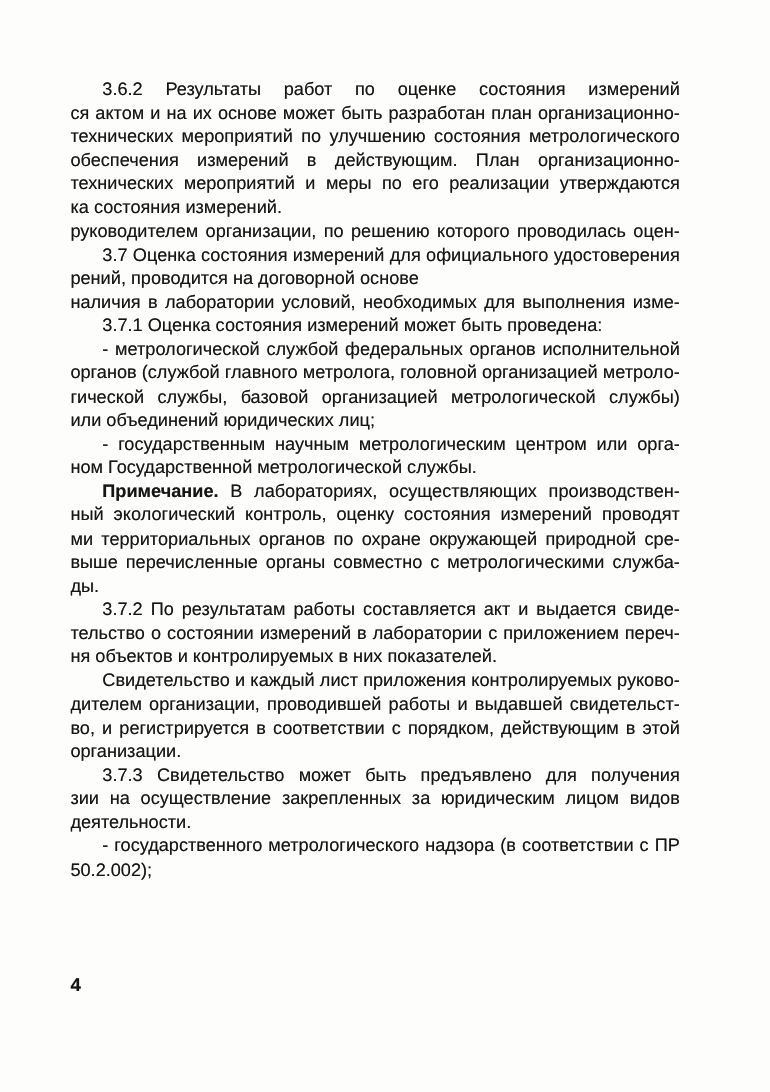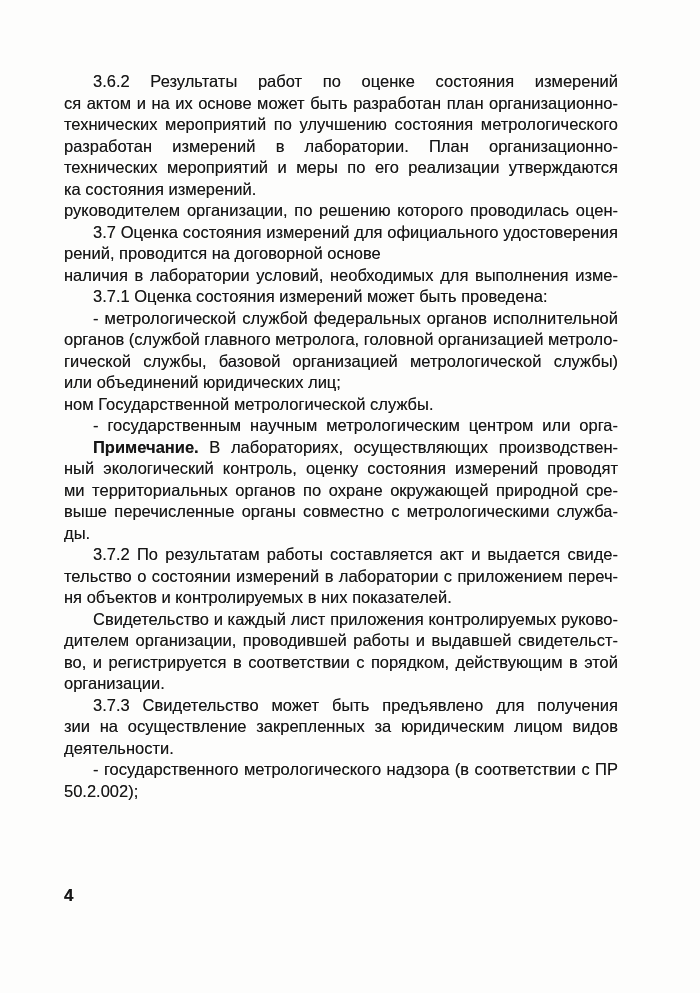--- a/index.html
+++ b/index.html
@@ -49,21 +49,21 @@
 </head>
 <body>
 
 <div class="sheet">
   <div class="textblock">
 
     <div class="para">
       <div class="ln ind">3.6.2 Результаты работ по оценке состояния измерений оформляют-</div>
       <div class="ln">ся актом и на их основе может быть разработан план организационно-</div>
       <div class="ln">технических мероприятий по улучшению состояния метрологического</div>
-      <div class="ln">разработан измерений в лаборатории. План организационно-</div>
+      <div class="ln">обеспечения измерений в действующим. План организационно-</div>
       <div class="ln">технических мероприятий и меры по его реализации утверждаются</div>
       <div class="ln end">ка состояния измерений.</div>
       <div class="ln">руководителем организации, по решению которого проводилась оцен-</div>
     </div>
 
     <div class="para">
       <div class="ln ind">3.7 Оценка состояния измерений для официального удостоверения</div>
       <div class="ln end">рений, проводится на договорной основе</div>
       <div class="ln">наличия в лаборатории условий, необходимых для выполнения изме-</div>
     </div>
@@ -73,22 +73,22 @@
     </div>
 
     <div class="para">
       <div class="ln ind">- метрологической службой федеральных органов исполнительной</div>
       <div class="ln">органов (службой главного метролога, головной организацией метроло-</div>
       <div class="ln">гической службы, базовой организацией метрологической службы)</div>
       <div class="ln end">или объединений юридических лиц;</div>
     </div>
 
     <div class="para">
+      <div class="ln ind">- государственным научным метрологическим центром или орга-</div>
       <div class="ln end">ном Государственной метрологической службы.</div>
-      <div class="ln ind">- государственным научным метрологическим центром или орга-</div>
     </div>
 
     <div class="para">
       <div class="ln ind"><span class="b">Примечание. </span><span>В лабораториях, осуществляющих производствен-</span></div>
       <div class="ln">ный экологический контроль, оценку состояния измерений проводят</div>
       <div class="ln">ми территориальных органов по охране окружающей природной сре-</div>
       <div class="ln">выше перечисленные органы совместно с метрологическими служба-</div>
       <div class="ln end">ды.</div>
     </div>
 

